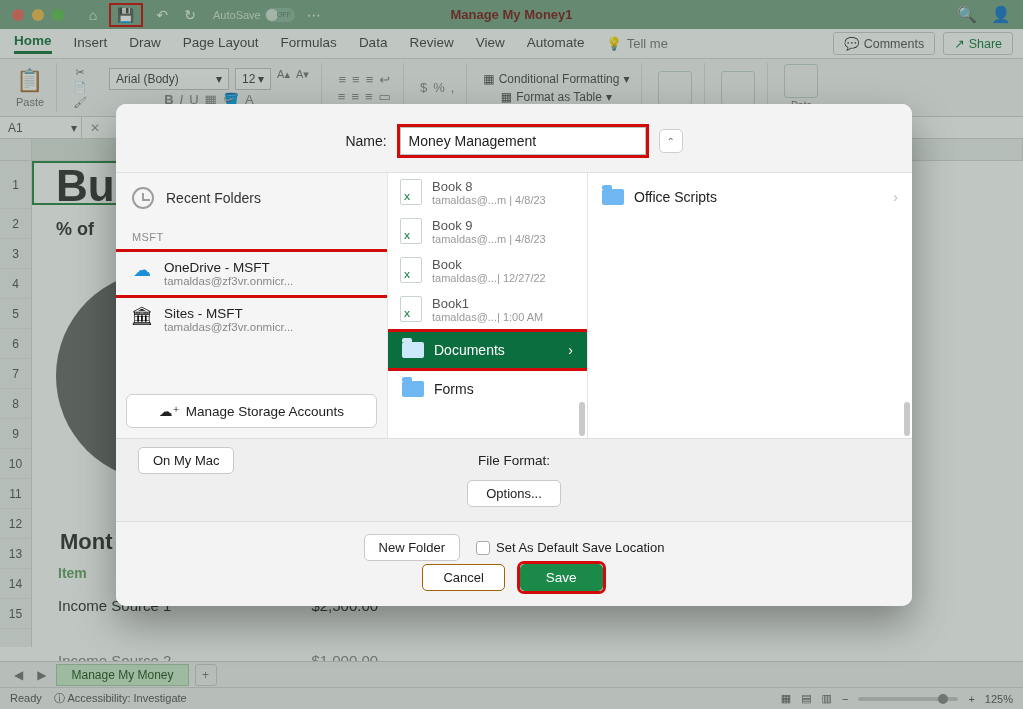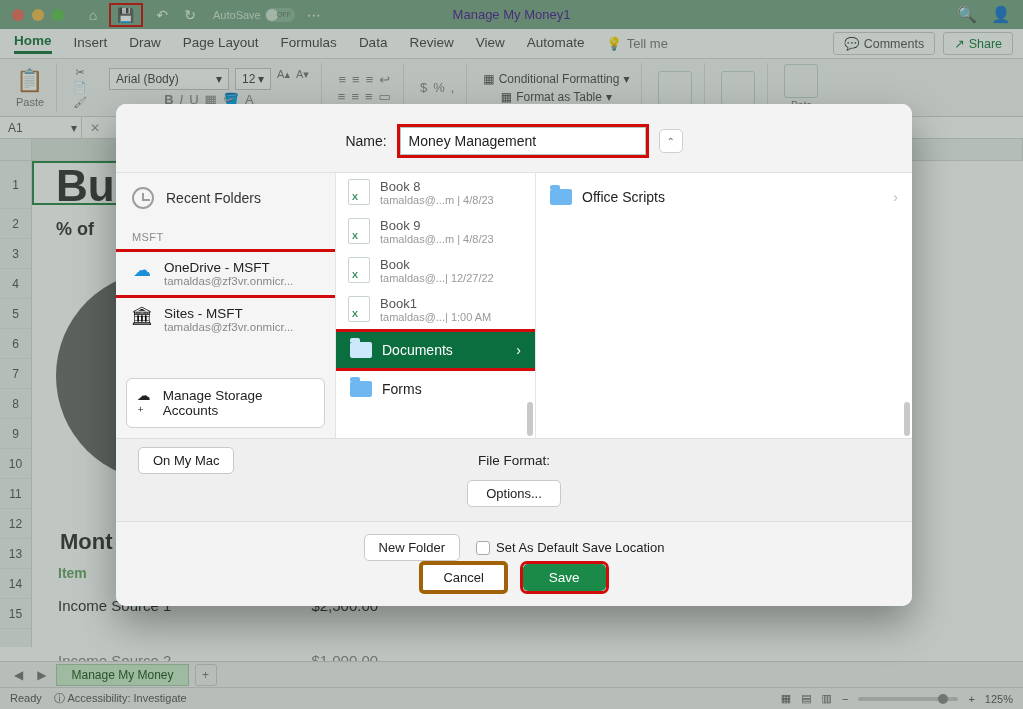--- a/index.html
+++ b/index.html
@@ -12,21 +12,21 @@
 .dot.red { background: #ee6a5f; }
 .dot.yellow { background: #f5bd4f; }
 .dot.green { background: #61c354; }
 .qat { display: flex; align-items: center; margin-left: 20px; gap: 10px; color: #f0f8f1; }
 .qicon { width: 18px; height: 18px; display: flex; align-items: center; justify-content: center; font-size: 14px; }
 .save-highlight { border: 2px solid #d30a0a; padding: 1px 6px; margin-left: -3px; }
 .autosave { font-size: 11px; color: #d5e5db; margin-left: 4px; display:flex; align-items:center; gap:4px;}
 .autosave-toggle { width: 30px; height: 14px; background: #8fb59c; border-radius: 7px; position: relative; }
 .autosave-toggle::after { content:"OFF"; font-size:7px; color:#5c7d66; position:absolute; right:4px; top:3px;}
 .autosave-toggle::before { content:""; width:12px;height:12px;border-radius:50%;background:#d5e5db;position:absolute;left:1px;top:1px;}
-.title { position:absolute; left:50%; transform:translateX(-50%); color:#4c1d95; font-size:13px; font-weight:400;}
+.title { position:absolute; left:50%; transform:translateX(-50%); color:#7f1d1d; font-size:13px; font-weight:700;}
 .title-right { position:absolute; right:12px; display:flex; gap:14px; color:#e4efe7; font-size:16px;}
 
 
 .tabsbar { height: 30px; background:#fff; border-bottom:1px solid #d9d9d9; display:flex; align-items:center; padding-left:14px; gap:22px; position:relative;}
 .tab { font-size:13.5px; color:#444; cursor:pointer; padding-bottom:3px;}
 .tab.active { color:#1a7340; font-weight:700; border-bottom:3px solid #1a7340;}
 .tabsbar .tellme { color:#7a7a7a; font-size:13px; display:flex; align-items:center; gap:4px;}
 .tabsbar .right { position:absolute; right:10px; display:flex; gap:8px;}
 .tabsbar .right .btn { border:1px solid #cfcfcf; border-radius:3px; padding:3px 10px; font-size:12.5px; color:#555; display:flex; align-items:center; gap:4px;}
 .tabsbar .right .share { color:#167e3f;}
@@ -85,21 +85,21 @@
 .dialog { position:absolute; left:116px; top:104px; width:796px; height:502px; background:#f3f3f3; border-radius:10px; box-shadow:0 18px 40px rgba(0,0,0,0.35); display:flex; flex-direction:column; overflow:hidden;}
 
 .dlg-top { padding:20px 0 14px; display:flex; align-items:center; justify-content:center; gap:10px; border-bottom:1px solid #e2e2e2; background:#f3f3f3;}
 .dlg-top .lbl { font-size:14px; color:#222;}
 .nameinput { width:246px; height:28px; border:1px solid #b4c7bb; background:#fff; padding:4px 8px; font-size:14px; color:#222;}
 .name-highlight { border:3px solid #d30a0a; padding:0; display:inline-flex;}
 .chev { width:24px; height:24px; border:1px solid #cfcfcf; border-radius:5px; background:#fff; display:flex; align-items:center; justify-content:center; font-size:10px; color:#666;}
 
 .dlg-body { flex:1; display:flex; background:#fff;}
 .col { border-right:1px solid #e4e4e4; overflow:hidden;}
-.col1 { width:220px; background:#f5f5f5; display:flex; flex-direction:column;}
+.col1 { width:272px; background:#f5f5f5; display:flex; flex-direction:column;}
 .col2 { width:200px; position:relative;}
 .col3 { flex:1; padding:12px 14px;}
 
 .recent { display:flex; align-items:center; gap:12px; padding:14px 16px; font-size:14px; color:#333;}
 .clockicon{width:22px;height:22px;border:2px solid #9e9e9e;border-radius:50%;position:relative;}
 .clockicon::after{content:"";position:absolute;width:6px;height:6px;border-left:2px solid #9e9e9e;border-bottom:2px solid #9e9e9e;left:8px;top:4px;}
 .grouplabel { font-size:11px; color:#8c8c8c; padding:8px 16px 6px; letter-spacing:0.4px;}
 .locrow { display:flex; gap:10px; padding:8px 14px; align-items:flex-start;}
 .locrow .ic { width:24px; height:20px; display:flex; align-items:center; justify-content:center; font-size:18px;}
 .locrow .txt .t1{font-size:13.5px; color:#222; font-weight:500;}
@@ -134,21 +134,21 @@
 .ffselect { width:340px; height:24px; border:1px solid #bac7bd; background:#fff; border-radius:5px; padding:3px 8px; font-size:13px; color:#222; display:flex; align-items:center; justify-content:space-between;}
 .ffselect .dd { width:16px; height:16px; background:#1b8a49; border-radius:3px; color:#fff; font-size:10px; display:flex; align-items:center; justify-content:center;}
 .optionsbtn { border:1px solid #c9c9c9; background:#fff; border-radius:5px; padding:5px 18px; font-size:13px; color:#222;}
 
 .dlg-bot { border-top:1px solid #ddd; background:#f3f3f3; padding:12px 16px; display:flex; align-items:center; justify-content:space-between;flex-direction:column;}
 .dlg-bot .l { display:flex; align-items:center; gap:16px;}
 .newfolder { border:1px solid #c9c9c9; background:#fff; border-radius:5px; padding:5px 14px; font-size:13px; color:#222;}
 .chk { display:flex; align-items:center; gap:6px; font-size:13px; color:#222;}
 .chk .box { width:14px; height:14px; border:1px solid #aaa; border-radius:3px; background:#fff;}
 .dlg-bot .r { display:flex; gap:12px; align-items:center;}
-.cancel { border:4px solid #a16207; background:#fff; border-radius:5px; padding:5px 20px; font-size:13px; color:#222;}
+.cancel { border:1px solid #a16207; background:#fff; border-radius:5px; padding:5px 20px; font-size:13px; color:#222;}
 .savebtn { background:#1b8a49; color:#fff; border:none; border-radius:5px; padding:6px 26px; font-size:13.5px; font-weight:500;}
 .save-hl { border:3px solid #d30a0a; padding:0; display:inline-flex; border-radius:7px;}
 
 </style>
 </head>
 <body>
 
 <div class="titlebar">
   <div class="traffic">
     <div class="dot red"></div>

